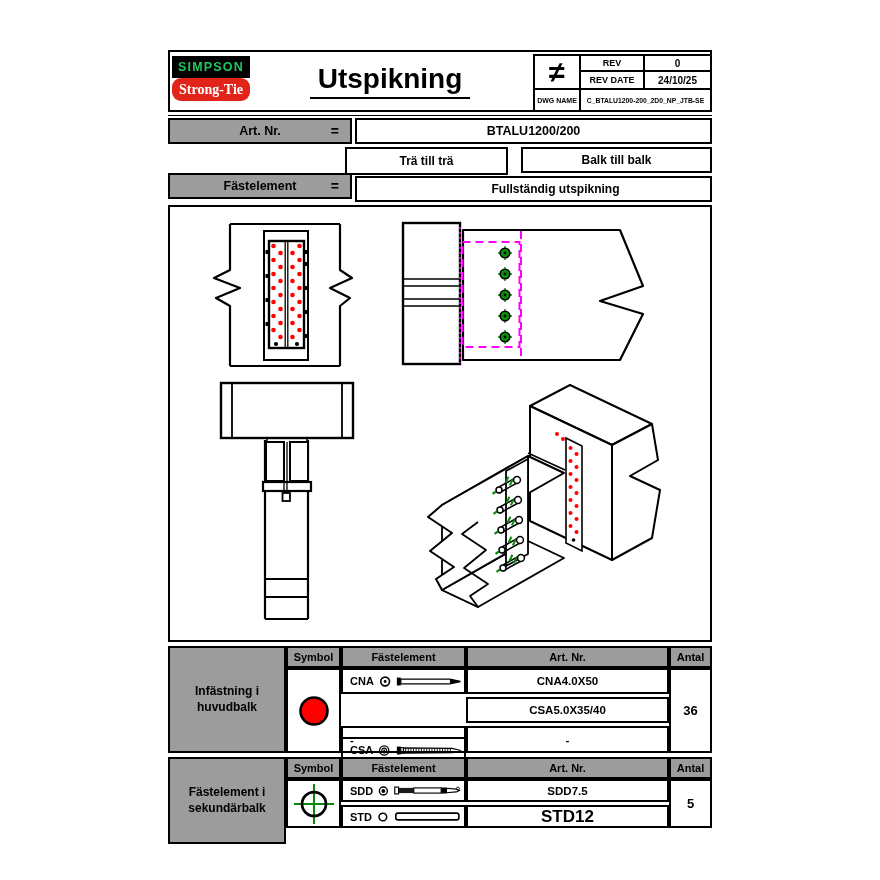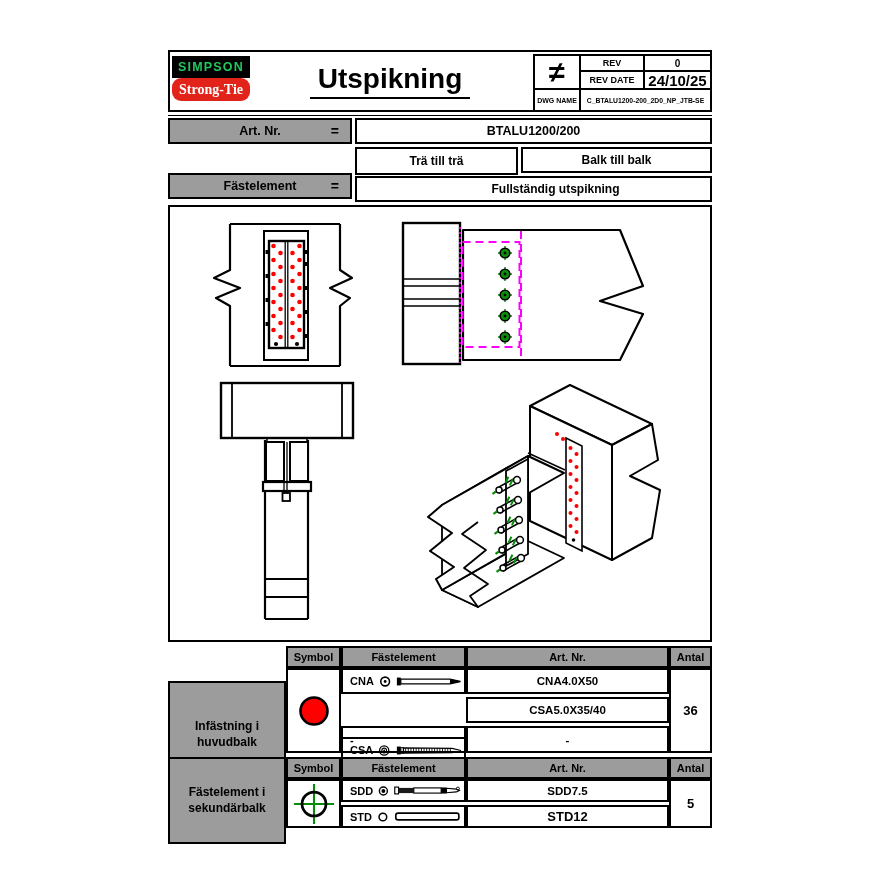--- a/index.html
+++ b/index.html
@@ -29,35 +29,35 @@
   </div>
 
   <div class="abs cell" style="left:255px;top:58px;width:270px;height:46px;">
     <span style="font-size:28px;font-weight:bold;border-bottom:2.5px solid #000;padding:0 8px 2px;">Utspikning</span>
   </div>
 
   <div class="abs b2 cell" style="left:533px;top:54px;width:48px;height:36px;font-size:29px;font-weight:900;">≠</div>
   <div class="abs b2 cell" style="left:579px;top:54px;width:66px;height:18px;font-size:9px;">REV</div>
   <div class="abs b2 cell" style="left:643px;top:54px;width:69px;height:18px;font-size:10px;">0</div>
   <div class="abs b2 cell" style="left:579px;top:70px;width:66px;height:20px;font-size:9px;text-align:right;">REV DATE</div>
-  <div class="abs b2 cell" style="left:643px;top:70px;width:69px;height:20px;font-size:15px;text-align:center;">24/10/25</div>
+  <div class="abs b2 cell" style="left:643px;top:70px;width:69px;height:20px;font-size:10px;text-align:center;">24/10/25</div>
   <div class="abs b2 cell" style="left:533px;top:88px;width:48px;height:24px;font-size:7px;">DWG NAME</div>
   <div class="abs b2 cell" style="left:579px;top:88px;width:133px;height:24px;font-size:6.8px;">C_BTALU1200-200_2D0_NP_JTB-SE</div>
 
   <div class="abs b2 gray cell lblcell" style="left:168px;top:118px;width:184px;height:26px;font-size:12.5px;">
     <span>Art. Nr.</span>
     <span class="eq">=</span>
   </div>
   <div class="abs b2 cell" style="left:355px;top:118px;width:357px;height:26px;font-size:12.5px;">BTALU1200/200</div>
 
   <div class="abs b2 gray cell lblcell" style="left:168px;top:147px;width:184px;height:26px;font-size:12.5px;">
     <span>Fästelement</span>
     <span class="eq">=</span>
   </div>
-  <div class="abs b2 cell" style="left:355px;top:147px;width:163px;height:28px;font-size:12px;">Trä till trä</div>
+  <div class="abs b2 cell" style="left:345px;top:147px;width:163px;height:28px;font-size:12px;">Trä till trä</div>
   <div class="abs b2 cell" style="left:521px;top:147px;width:191px;height:26px;font-size:12px;">Balk till balk</div>
 
   <div class="abs b2 gray cell lblcell" style="left:168px;top:176px;width:184px;height:26px;font-size:12.5px;">
     <span>Typ av infästning</span>
     <span class="eq">=</span>
   </div>
   <div class="abs b2 cell" style="left:355px;top:176px;width:357px;height:26px;font-size:12px;padding-left:44px;">Fullständig utspikning</div>
 
   <div class="abs b2" style="left:168px;top:205px;width:544px;height:437px;background:#fff;"></div>
 
@@ -184,21 +184,21 @@
     <polygon points="104,77 82,89 82,184 104,172" fill="#fff" stroke="#000" stroke-width="1.8"></polygon>
     <g>
       <use href="#scrw" x="93" y="98"></use>
         <use href="#scrw" x="94" y="118"></use>
       <use href="#scrw" x="95" y="138"></use>
         <use href="#scrw" x="96" y="158"></use>
       <use href="#scrw" x="97" y="176"></use>
     </g>
   </svg>
 
-  <div class="abs b2 gray cell" style="left:168px;top:646px;width:118px;height:107px;font-size:12px;line-height:1.3;padding:0 6px;margin-top:35px;">Infästning i huvudbalk</div>
+  <div class="abs b2 gray cell" style="left:168px;top:646px;width:118px;height:107px;font-size:12px;line-height:1.3;padding:0 6px;">Infästning i huvudbalk</div>
   <div class="abs b2 gray cell" style="left:286px;top:646px;width:55px;height:22px;font-size:11px;">Symbol</div>
   <div class="abs b2 gray cell" style="left:341px;top:646px;width:125px;height:22px;font-size:11px;">Fästelement</div>
   <div class="abs b2 gray cell" style="left:466px;top:646px;width:203px;height:22px;font-size:11px;">Art. Nr.</div>
   <div class="abs b2 gray cell" style="left:669px;top:646px;width:43px;height:22px;font-size:11px;">Antal</div>
 
   <div class="abs b2 cell" style="left:286px;top:668px;width:55px;height:85px;background:#fff;">
     <svg width="36" height="36" viewBox="0 0 36 36">
       <circle cx="18" cy="18" r="13.5" fill="#ff0000" stroke="#000" stroke-width="2.6"></circle>
     </svg>
   </div>
@@ -272,17 +272,17 @@
 
   <div class="abs b2 codecell" style="left:341px;top:805px;width:125px;height:23px;">
     <span>STD</span>
     <svg width="12" height="12" viewBox="0 0 14 14">
       <circle cx="7" cy="7" r="4.6" fill="none" stroke="#000" stroke-width="1.8"></circle>
     </svg>
     <svg width="72" height="13" viewBox="0 0 78 14">
       <rect x="2" y="3.2" width="70" height="7.6" rx="2.5" fill="#fff" stroke="#000" stroke-width="1.8"></rect>
     </svg>
   </div>
-  <div class="abs b2 cell" style="left:466px;top:805px;width:203px;height:23px;font-size:13px;">STD12</div>
+  <div class="abs b2 cell" style="left:466px;top:805px;width:203px;height:23px;font-size:17px;">STD12</div>
 
   <div class="abs b2 cell" style="left:669px;top:779px;width:43px;height:49px;font-size:13px;background:#fff;">5</div>
 
 </div>
 
 </body></html>

